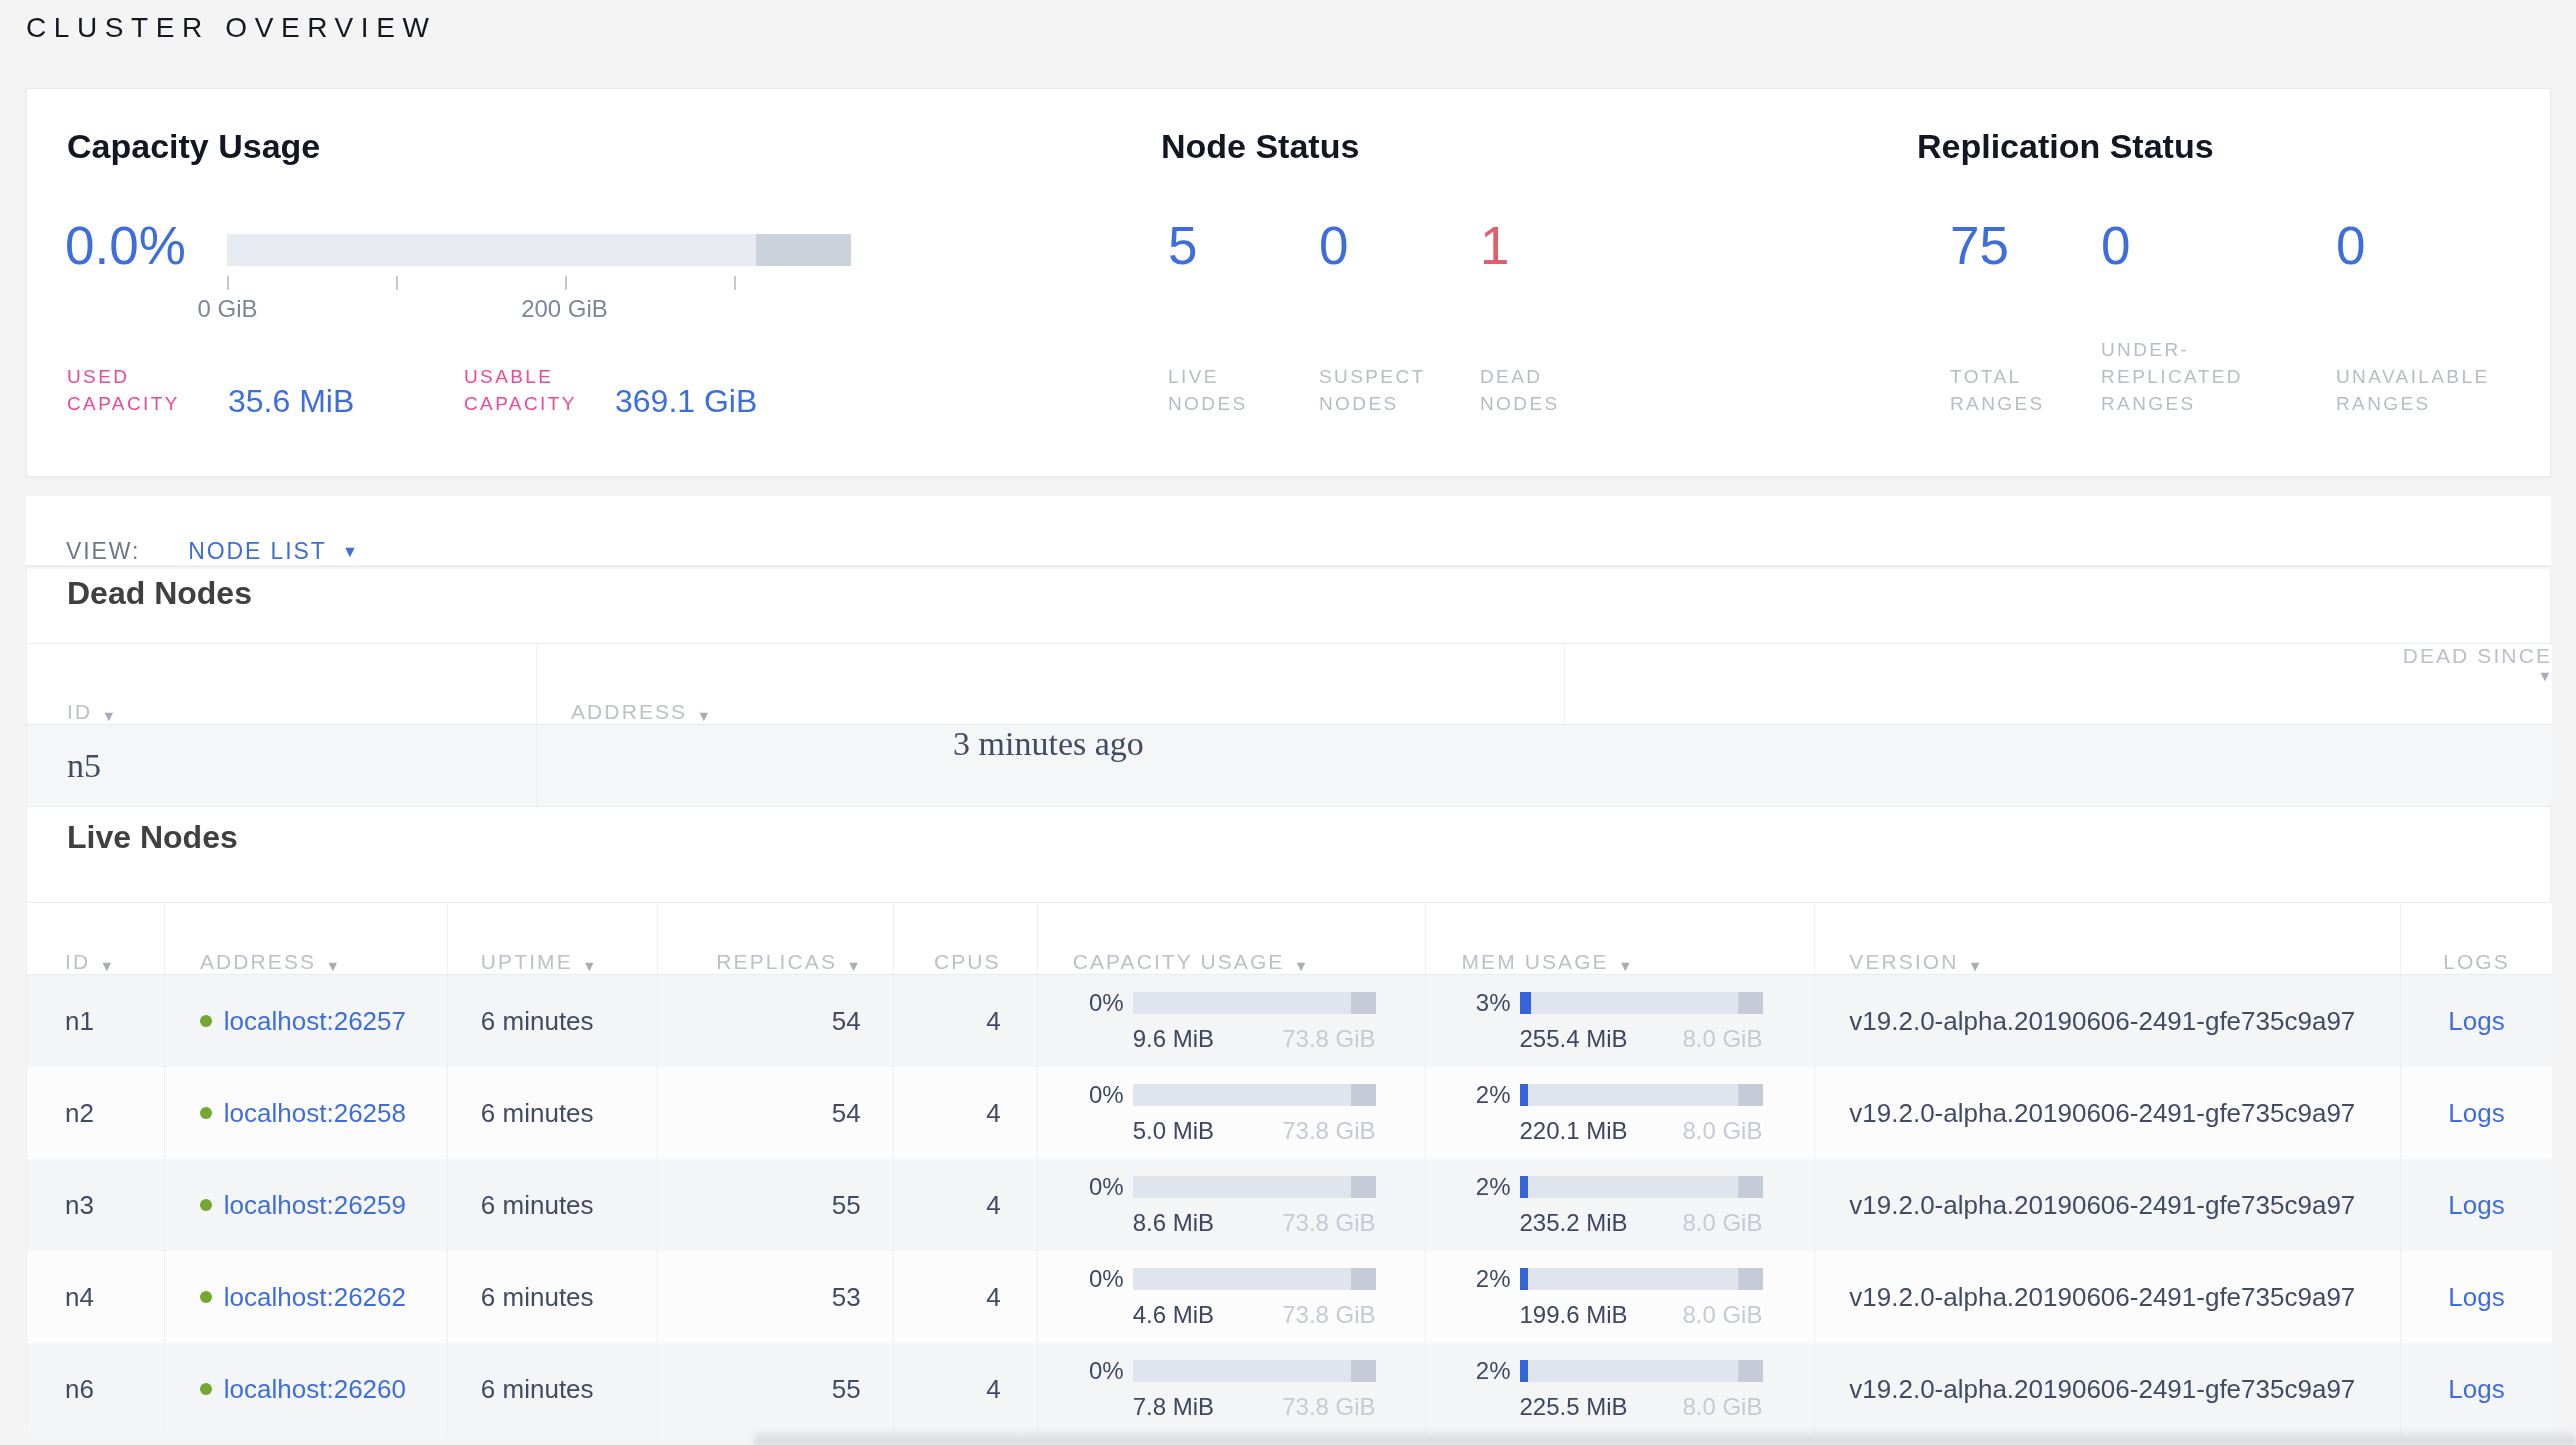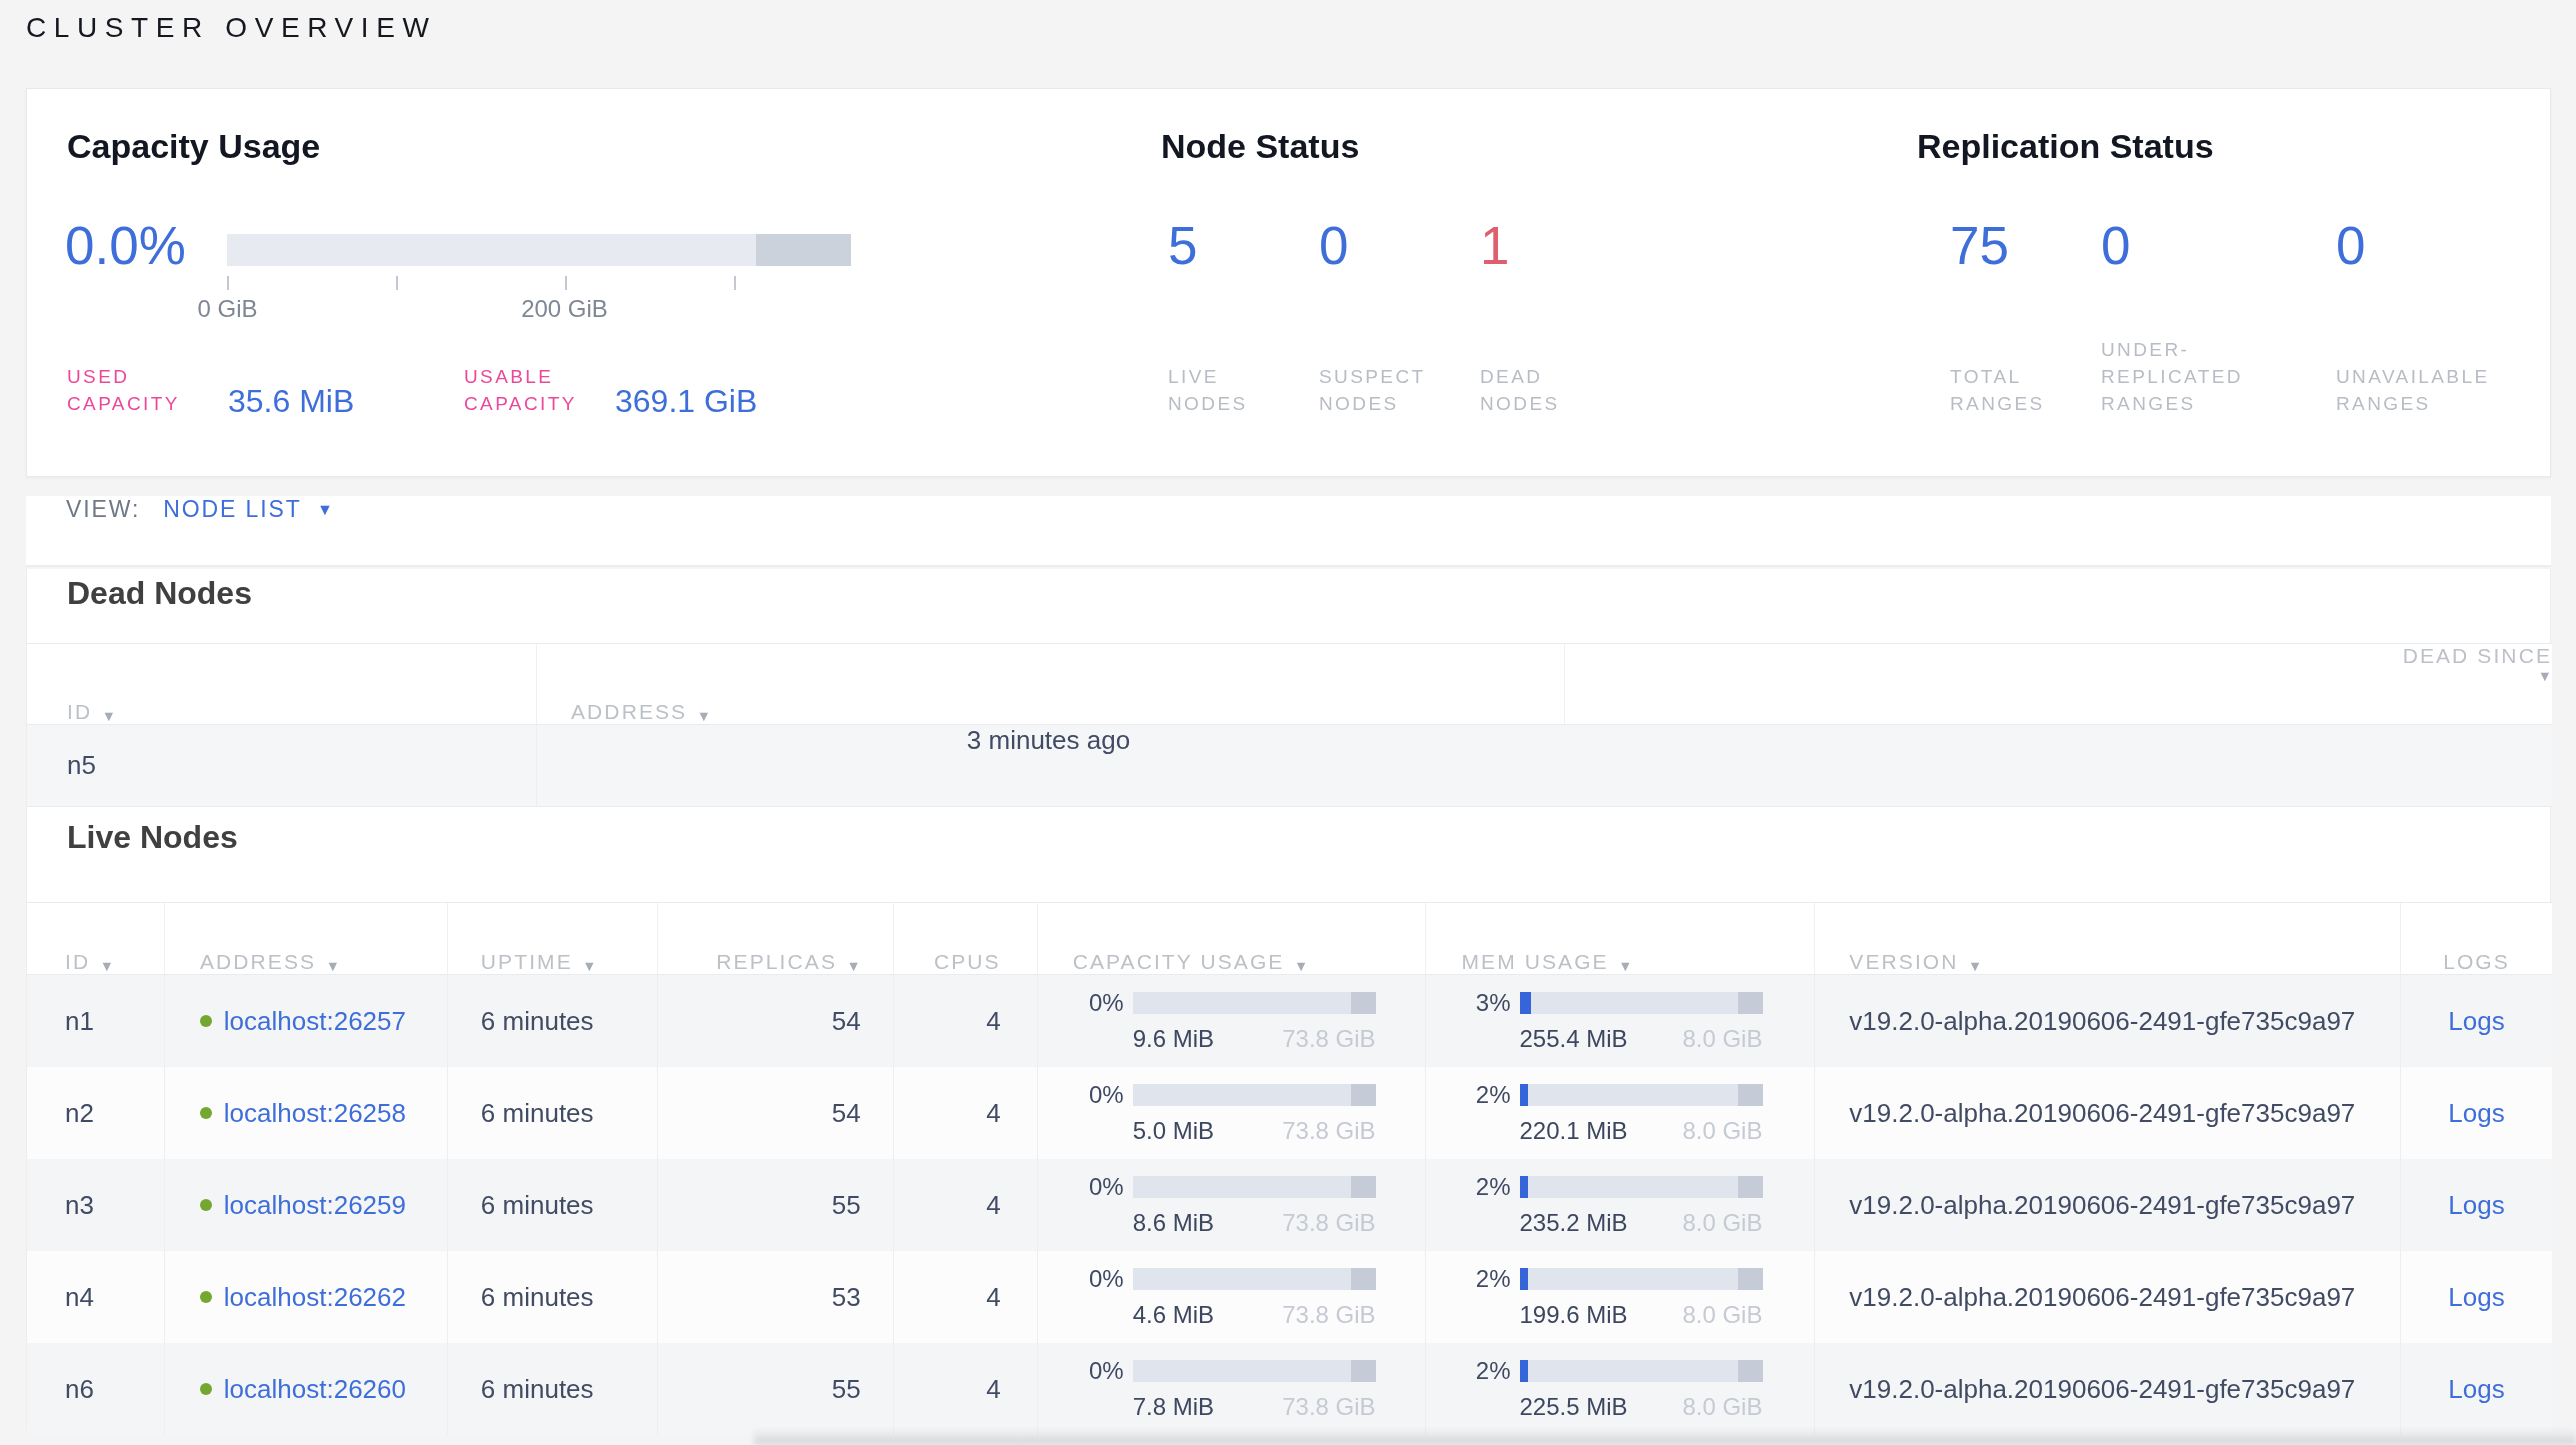--- a/index.html
+++ b/index.html
@@ -35,41 +35,41 @@
 
   .stat-value { position:absolute; top:130px; font-size:53px; line-height:1; font-weight:400; }
   .stat-value.blue { color:#3e6ed9; } .stat-value.red { color:#de5f6d; }
   .stat-label { position:absolute; bottom:59px; font-size:19px; letter-spacing:2.4px;
     color:#b7bcc5; line-height:27px; }
   .sx0 { left:1141px; } .sx1 { left:1292px; } .sx2 { left:1453px; }
   .rx0 { left:1923px; } .rx1 { left:2074px; } .rx2 { left:2309px; }
 
   
   #view-bar { position:absolute; left:26px; top:496px; width:2525px; height:71px; background:#fff;
-    border-bottom:2.9px solid #ededef; display:flex; align-items:flex-start; }
+    border-bottom:2.9px solid #ededef; display:flex; align-items:flex-end;gap:25px; }
   .view-label { margin-left:40px; font-size:23px; letter-spacing:1.9px; color:#6e7887; }
   .view-select { margin-left:23px; font-size:23px; letter-spacing:1.9px; color:#3e6ed9; cursor:pointer;
     display:inline-flex; align-items:center; }
   .caret { font-size:16px; margin-left:15.3px; color:#3e6ed9; }
 
   
   #content-card { position:absolute; left:26px; top:569px; width:2525px; height:861px;
     background:#fff; border:1px solid #eceded; border-top:none; }
   .tbl-title { position:absolute; left:40px; font-size:32px; font-weight:700; color:#404040; }
   .dead-title { top:5.7px; } .live-title { top:250px; }
 
   .hcell { display:flex; align-items:flex-end; font-size:21px; letter-spacing:2.1px;
     color:#bcc0c7; border-right:1px solid #eef0f2; }
   .hcell:last-child { border-right:none; }
   .sort { font-size:14.3px; margin-left:9.5px; color:#a7adb6; letter-spacing:0; }
 
   
   .dtable { position:absolute; left:0; top:74px; width:2525px; }
   .dhead { display:flex; height:82px; border-top:1px solid #eaebed; border-bottom:1px solid #eaebed; background:#fff; }
-  .drow { display:flex; height:82px; align-items:center; border-bottom:1px solid #eaebed; font-size:26px; }
+  .drow { display:flex; height:82px; align-items:center; border-bottom:1px solid #eaebed; font-size:34px;font-family:Liberation Serif, serif; }
   .drow.shade { background:#f5f6f8; }
   .dc0 { width:510px; padding-left:40px; }
   .dc1 { width:1028px; padding-left:34px; }
   .dc2 { width:987px; padding-left:36px;flex-direction:column; }
   .drow .dc0, .drow .dc1, .drow .dc2 { display:flex; align-items:center; height:100%; border-right:1px solid #eceef0; }
   .drow .dc2 { border-right:none; color:#414b63; }
 
   
   .ltable { position:absolute; left:0; top:333px; width:2525px; border-top:1px solid #eaebed; }
   .lhead { display:flex; height:72px; background:#fff; border-bottom:1px solid #eaebed; }

